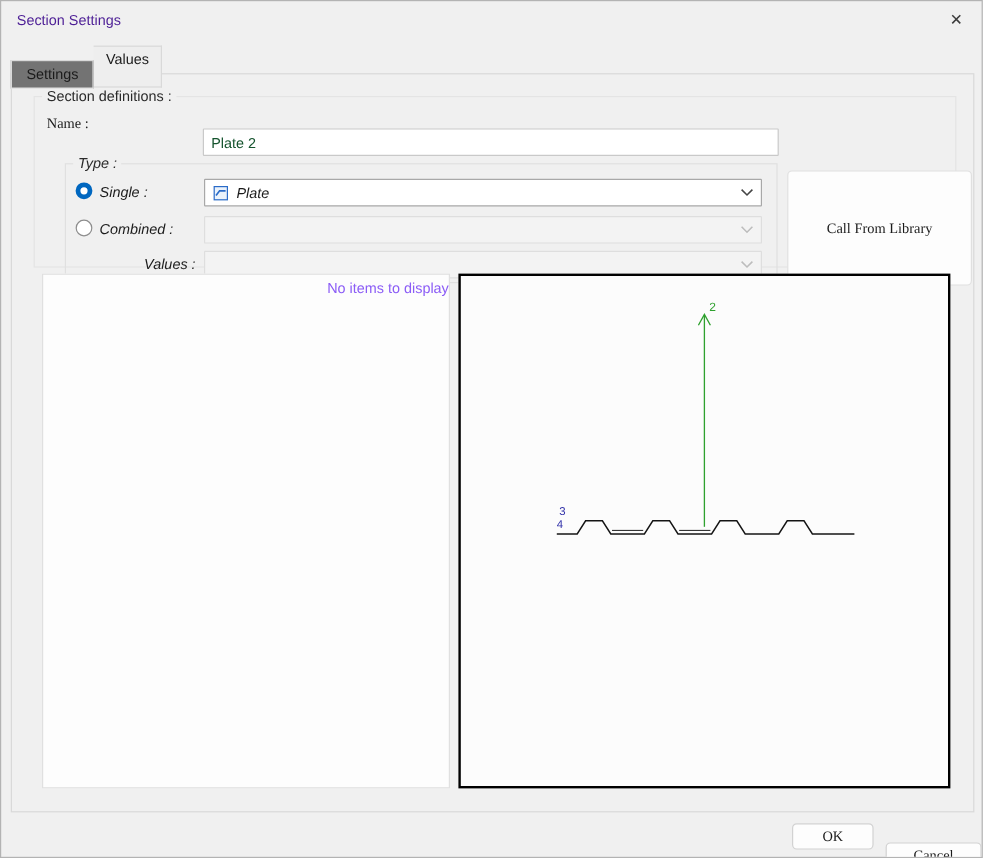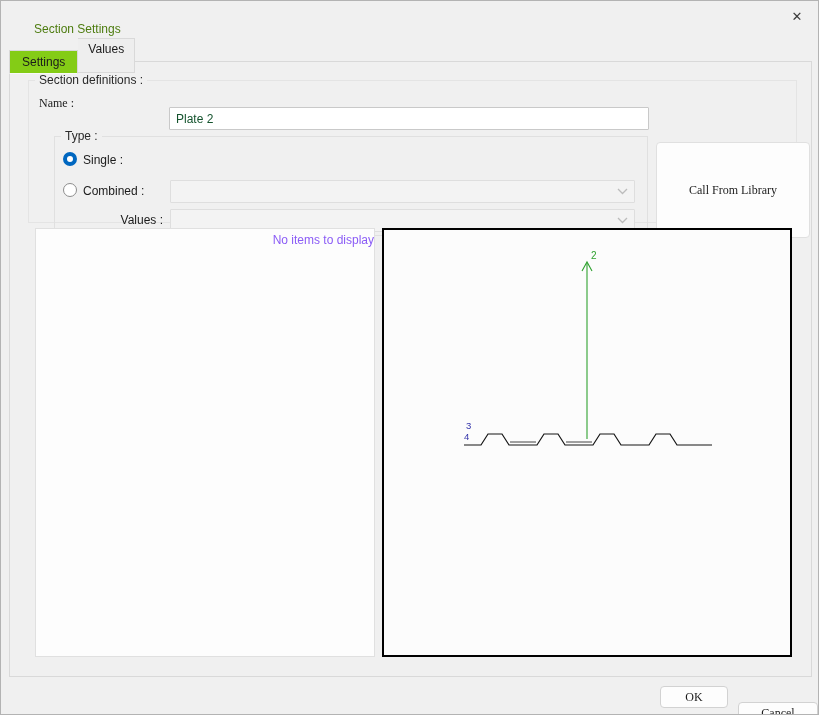--- a/index.html
+++ b/index.html
@@ -9,51 +9,51 @@
     background: #f0f0f0;
     border: 1px solid #b3b3b3;
     font-family: "Liberation Sans", sans-serif;
     font-size: 12px;
     color: #1b1b1b;
     overflow: hidden;
   }
 
   
   .titlebar { position: absolute; left: 0; top: 0; width: 100%; height: 32px; }
-  .title { position: absolute; left: 13px; top: 21px; color: #4d7c0f; margin-left: 20px; }
+  .title { position: absolute; left: 13px; top: 9px; color: #4c1d95; }
   .close-btn {
     position: absolute; right: 10px; top: 5px; width: 22px; height: 22px;
     text-align: center; line-height: 22px; color: #3c3c3c; font-size: 13px; cursor: pointer;
   }
 
   
   .tabs { position: absolute; left: 8px; top: 37px; display: flex; align-items: flex-end; z-index: 3; }
   .tab {
     border: 1px solid #d9d9d9; background: #eeeeee; padding: 4px 10px;
     height: 35px; line-height: 13px; cursor: pointer; position: relative;
   }
   .tab.active {
-    background: #84cc16; height: 24px; padding: 5px 12px;
+    background: #737373; height: 24px; padding: 5px 12px;
     border-bottom: 1px solid #f9f9f9; margin-bottom: -1px; z-index: 4;
   }
   .tab + .tab { border-left: none; }
 
   .panel {
     position: absolute; left: 8px; top: 60px; width: 803px; height: 616px;
     background: #f0f0f0; border: 1px solid #d9d9d9;
   }
 
   
   .groupbox { position: absolute; border: 1px solid #e0e0e0; }
   .groupbox > .legend {
     position: absolute; top: -8px; left: 6px; background: #f0f0f0; padding: 0 4px;
     color: #2a2a2a; white-space: nowrap;
   }
   .gb-sectiondef { left: 18px; top: 18px; width: 769px; height: 143px; border-color: #e4e4e4; }
-  .gb-type { left: 25px; top: 55px; width: 594px; height: 100px; }
+  .gb-type { left: 25px; top: 55px; width: 594px; height: 100px; font-style: italic; }
 
   .lbl { position: absolute; white-space: nowrap; }
 
   
   .text-input {
     position: absolute; left: 140px; top: 26px; width: 480px; height: 23px;
     border: 1px solid #c9c9c9; background: #ffffff; padding: 2px 6px;
     font-family: "Liberation Sans", sans-serif; font-size: 12px; color: #14532d; border-radius: 1px;
   }
   .dropdown {
@@ -113,20 +113,34 @@
     <span class="legend">Section definitions :</span>
 
     <span class="lbl" style="left:10px; top:15px;font-family:Liberation Serif, serif;">Name :</span>
     <input class="text-input" type="text" value="Plate 2" style="">
 
     <div class="groupbox gb-type">
       <span class="legend">Type :</span>
 
       <span class="radio on" style="left:8px; top:15px;"></span>
       <span class="lbl" style="left:28px; top:16px;">Single :</span>
+      <div class="dropdown enabled" style="left:115px; top:12px; width:465px;">
+        <span style="display:flex;">
+          <svg width="14" height="14" viewBox="0 0 14 14">
+            <rect x="1.5" y="1.5" width="11" height="11" fill="#eaf2fb" stroke="#2a6bc8" stroke-width="1"></rect>
+            <path d="M3 9 L6 5 L11 5" fill="none" stroke="#2a6bc8" stroke-width="1.4"></path>
+          </svg>
+        </span>
+        <span>Plate</span>
+        <span class="chev">
+          <svg width="11" height="7" viewBox="0 0 11 7">
+              <polyline points="1,1 5.5,5.5 10,1" fill="none" stroke="#454545" stroke-width="1.3"></polyline>
+            </svg>
+        </span>
+      </div>
 
       <span class="radio off" style="left:8px; top:46px;"></span>
       <span class="lbl" style="left:28px; top:47px;">Combined :</span>
       <div class="dropdown disabled" style="left:115px; top:43px; width:465px;">
         <span></span>
         <span class="chev">
           <svg width="11" height="7" viewBox="0 0 11 7">
               <polyline points="1,1 5.5,5.5 10,1" fill="none" stroke="#bcbcbc" stroke-width="1.3"></polyline>
             </svg>
         </span>

